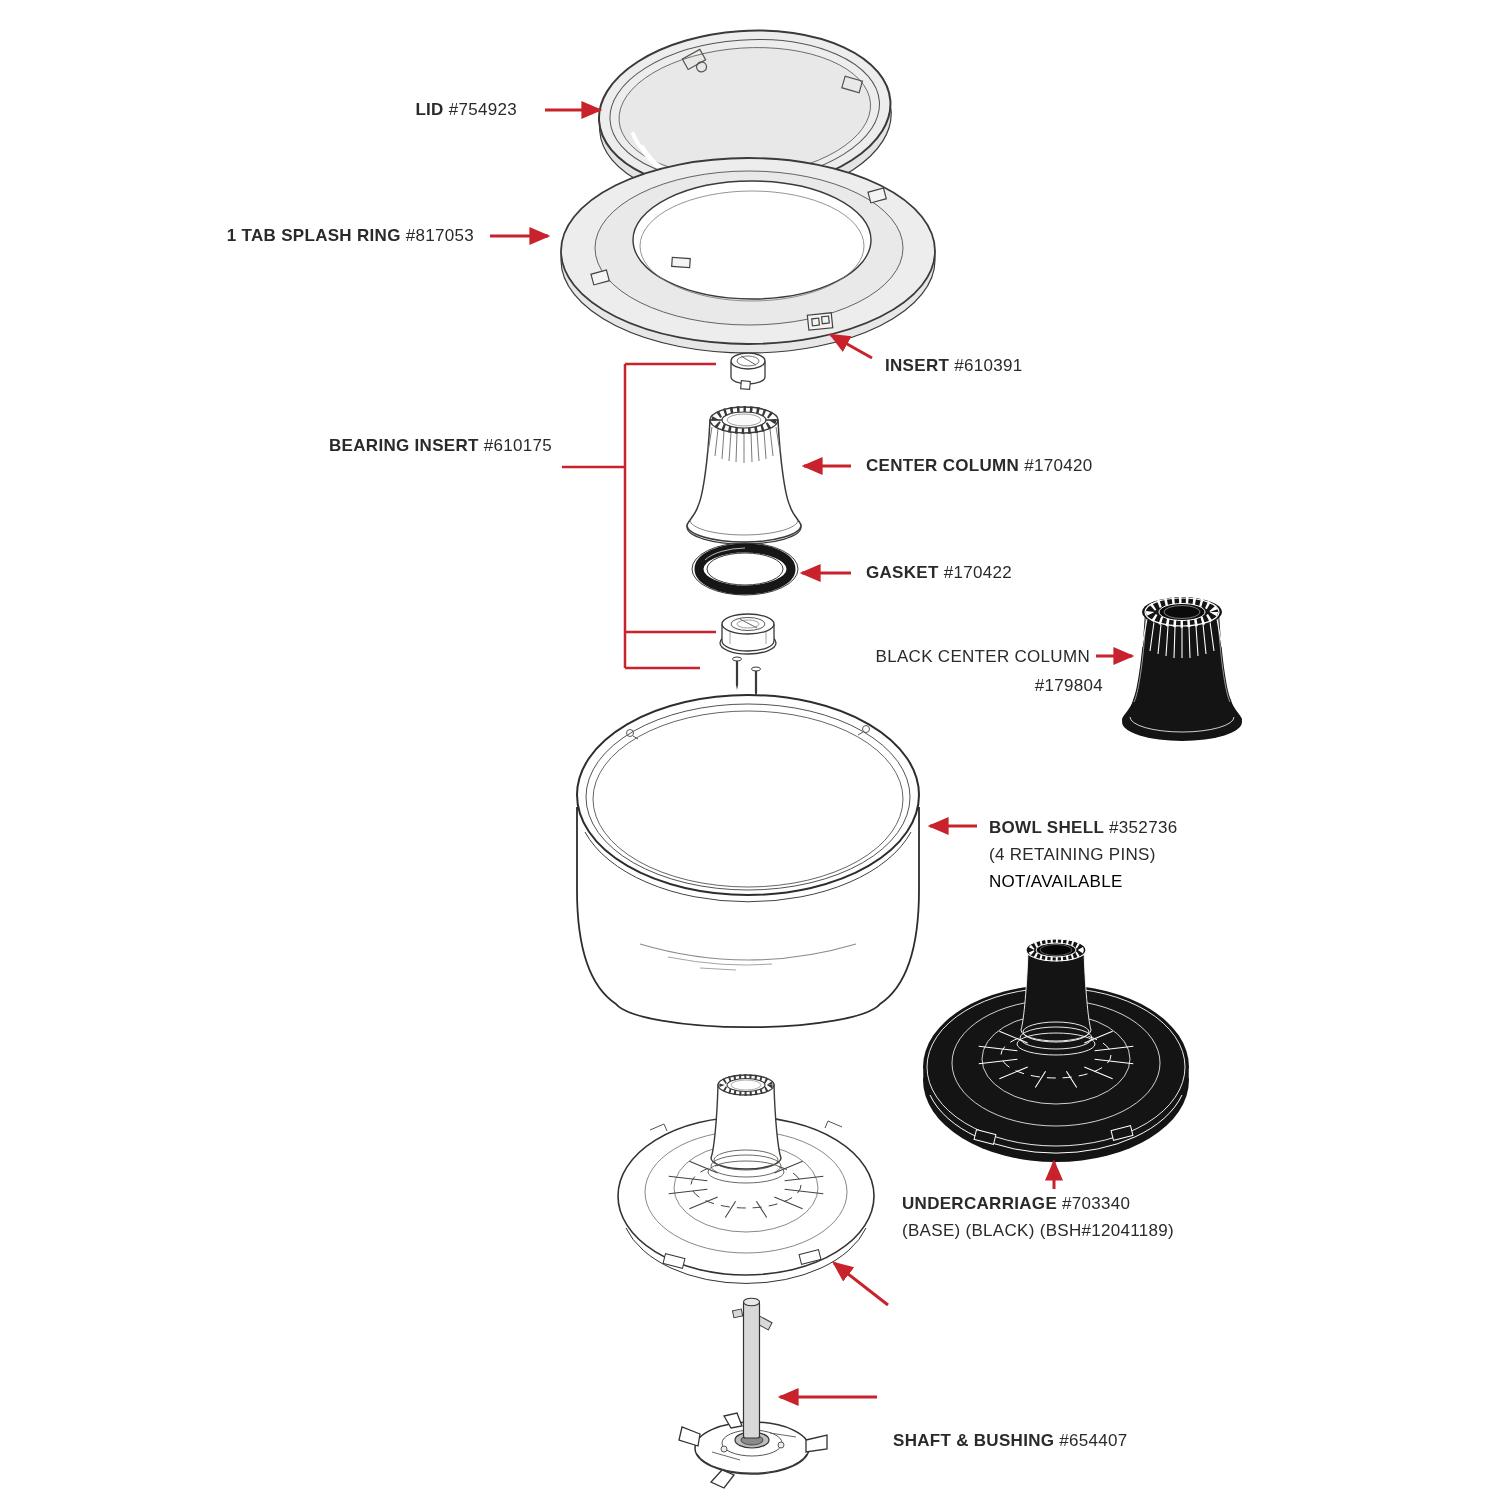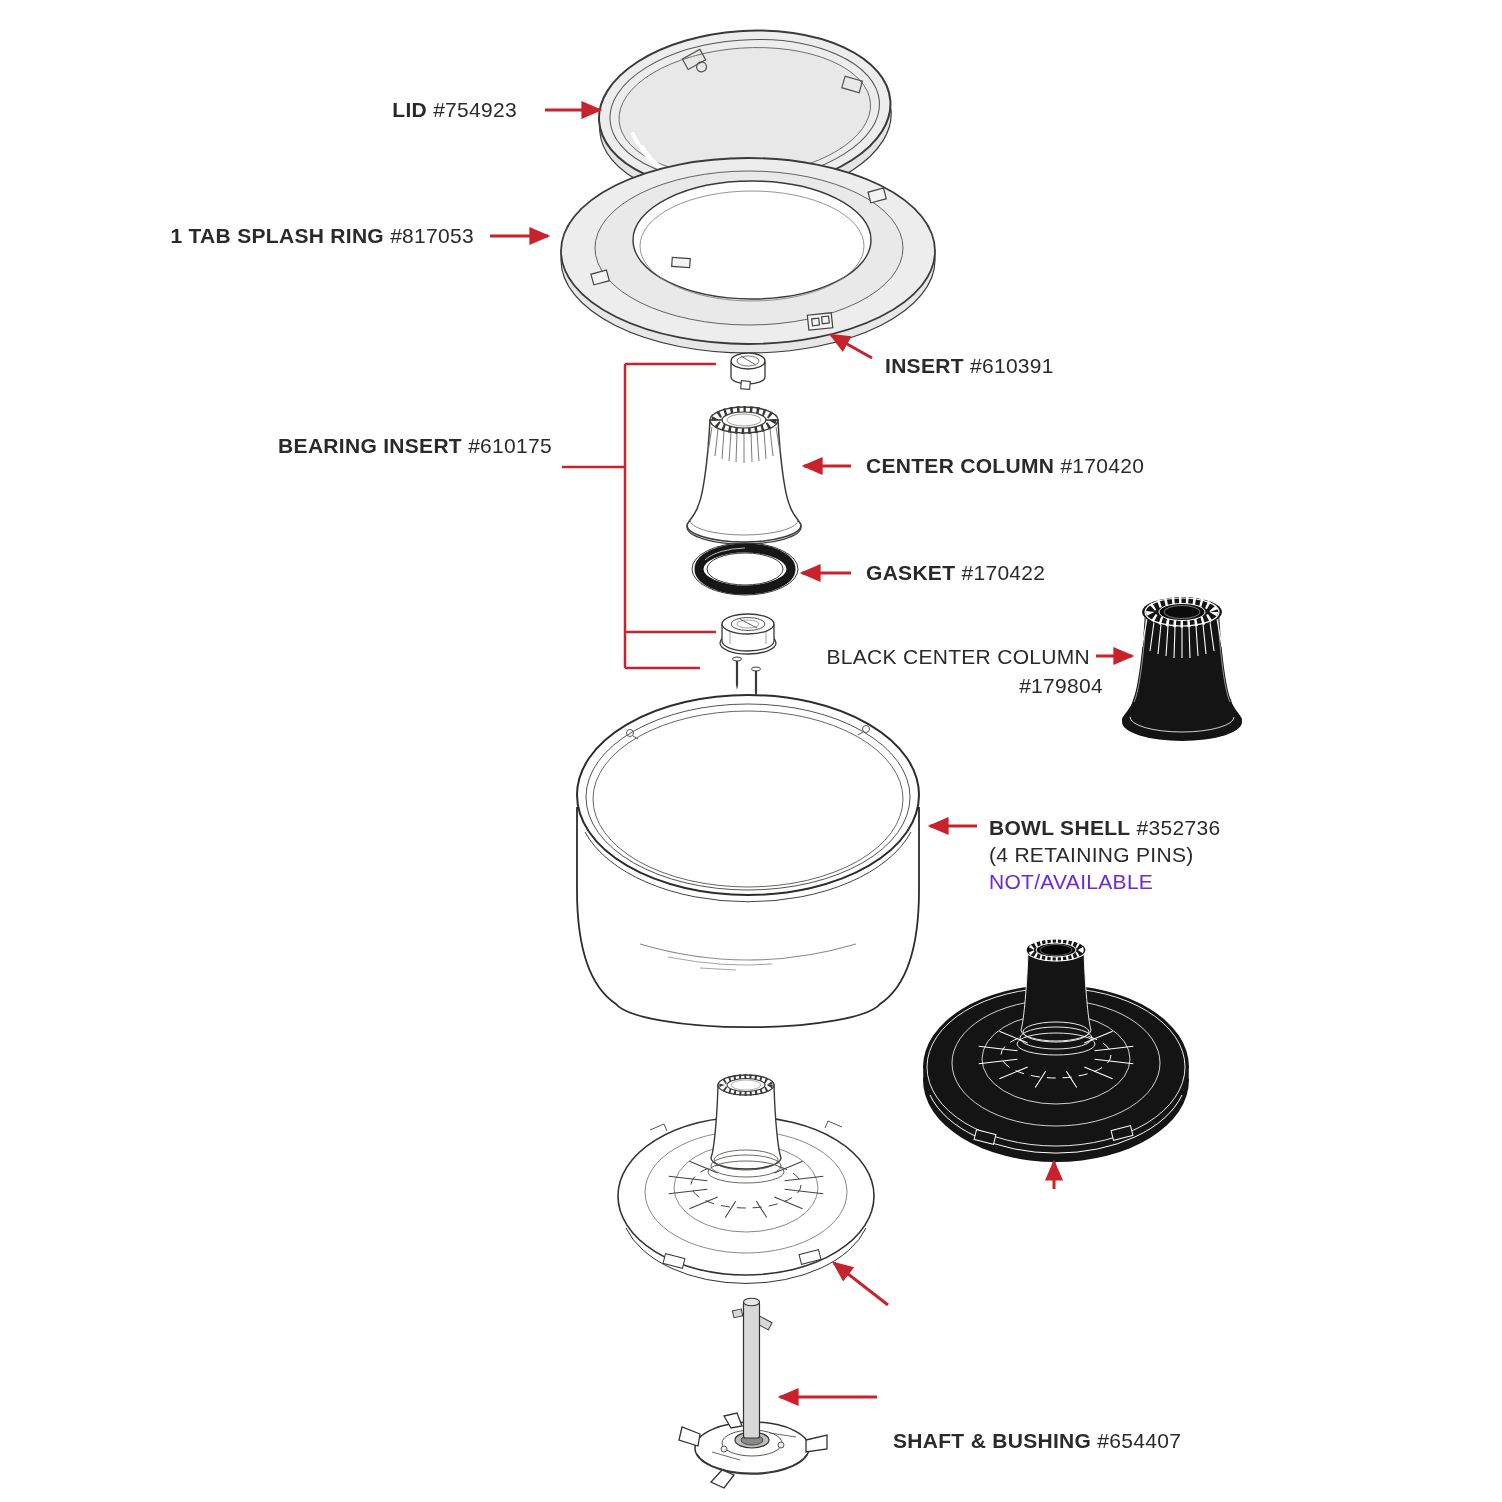--- a/index.html
+++ b/index.html
@@ -1,22 +1,22 @@
 <!DOCTYPE html>
 <html><head>
 <meta charset="utf-8">
 <style>
   html,body{margin:0;padding:0;background:#fff;}
   .stage{position:relative;width:1502px;height:1502px;background:#fff;overflow:hidden;
          font-family:"Liberation Sans",sans-serif;color:#2b2a29;}
   .stage svg{position:absolute;left:0;top:0;}
-  .lbl{position:absolute;white-space:nowrap;font-size:21px;line-height:27px;letter-spacing:.3px;}
+  .lbl{position:absolute;white-space:nowrap;font-size:17px;line-height:27px;letter-spacing:.3px;}
   .lbl .b{font-weight:700;}
   .r{text-align:right;}
-  .red{color:#6d28d9;}
+  .red{color:#000000;}
 </style>
 </head>
 <body>
 
 <div class="stage">
 
 <svg width="1502" height="1502" viewBox="0 0 1502 1502">
   <defs>
     <marker id="ah" markerWidth="8" markerHeight="8" refX="6.2" refY="3" orient="auto">
       <path d="M0,0 L7,3 L0,6 Z" fill="#c8232c"></path>
@@ -263,20 +263,27 @@
 
 <div class="lbl" style="left:989px;top:814px">
   <div>
     <span class="b">BOWL SHELL</span>
     <span>#352736</span>
   </div>
   <div>(4 RETAINING PINS)</div>
   <div class="red">NOT/AVAILABLE</div>
 </div>
 
+<div class="lbl" style="left:902px;top:1190px">
+  <div>
+    <span class="b">UNDERCARRIAGE</span>
+    <span>#703340</span>
+  </div>
+  <div>(BASE) (BLACK) (BSH#12041189)</div>
+</div>
 
 
 <div class="lbl" style="left:893px;top:1427px">
   <span class="b">SHAFT &amp; BUSHING</span>
   <span>#654407</span>
 </div>
 
 </div>
 
 </body></html>

